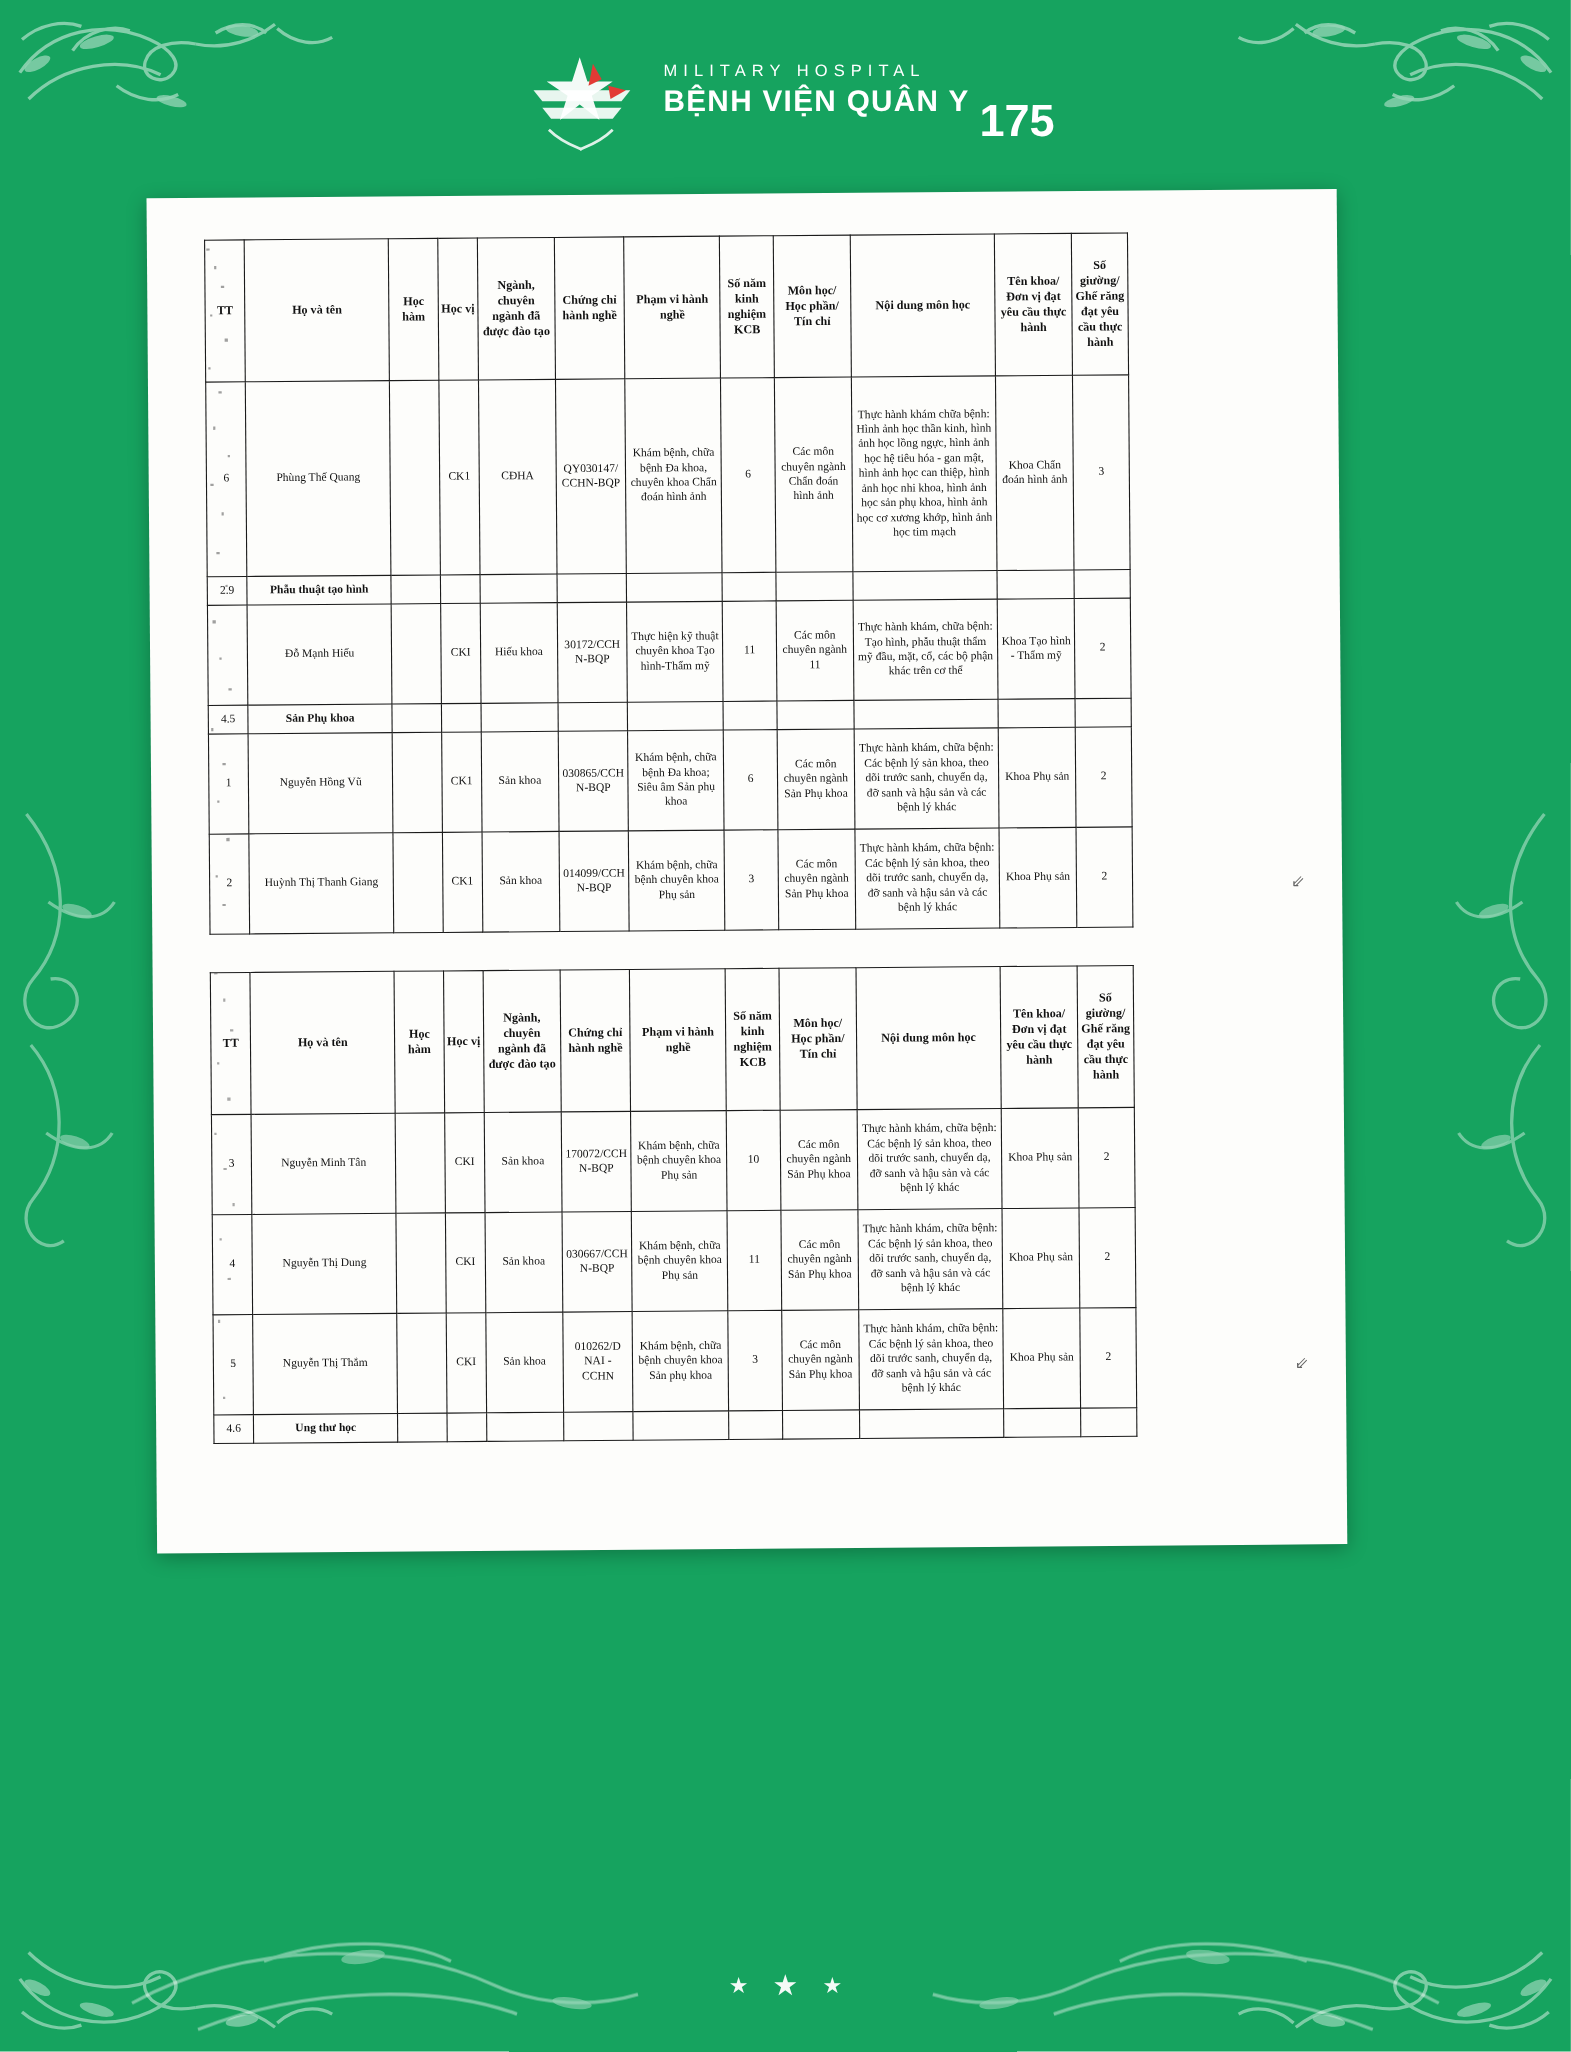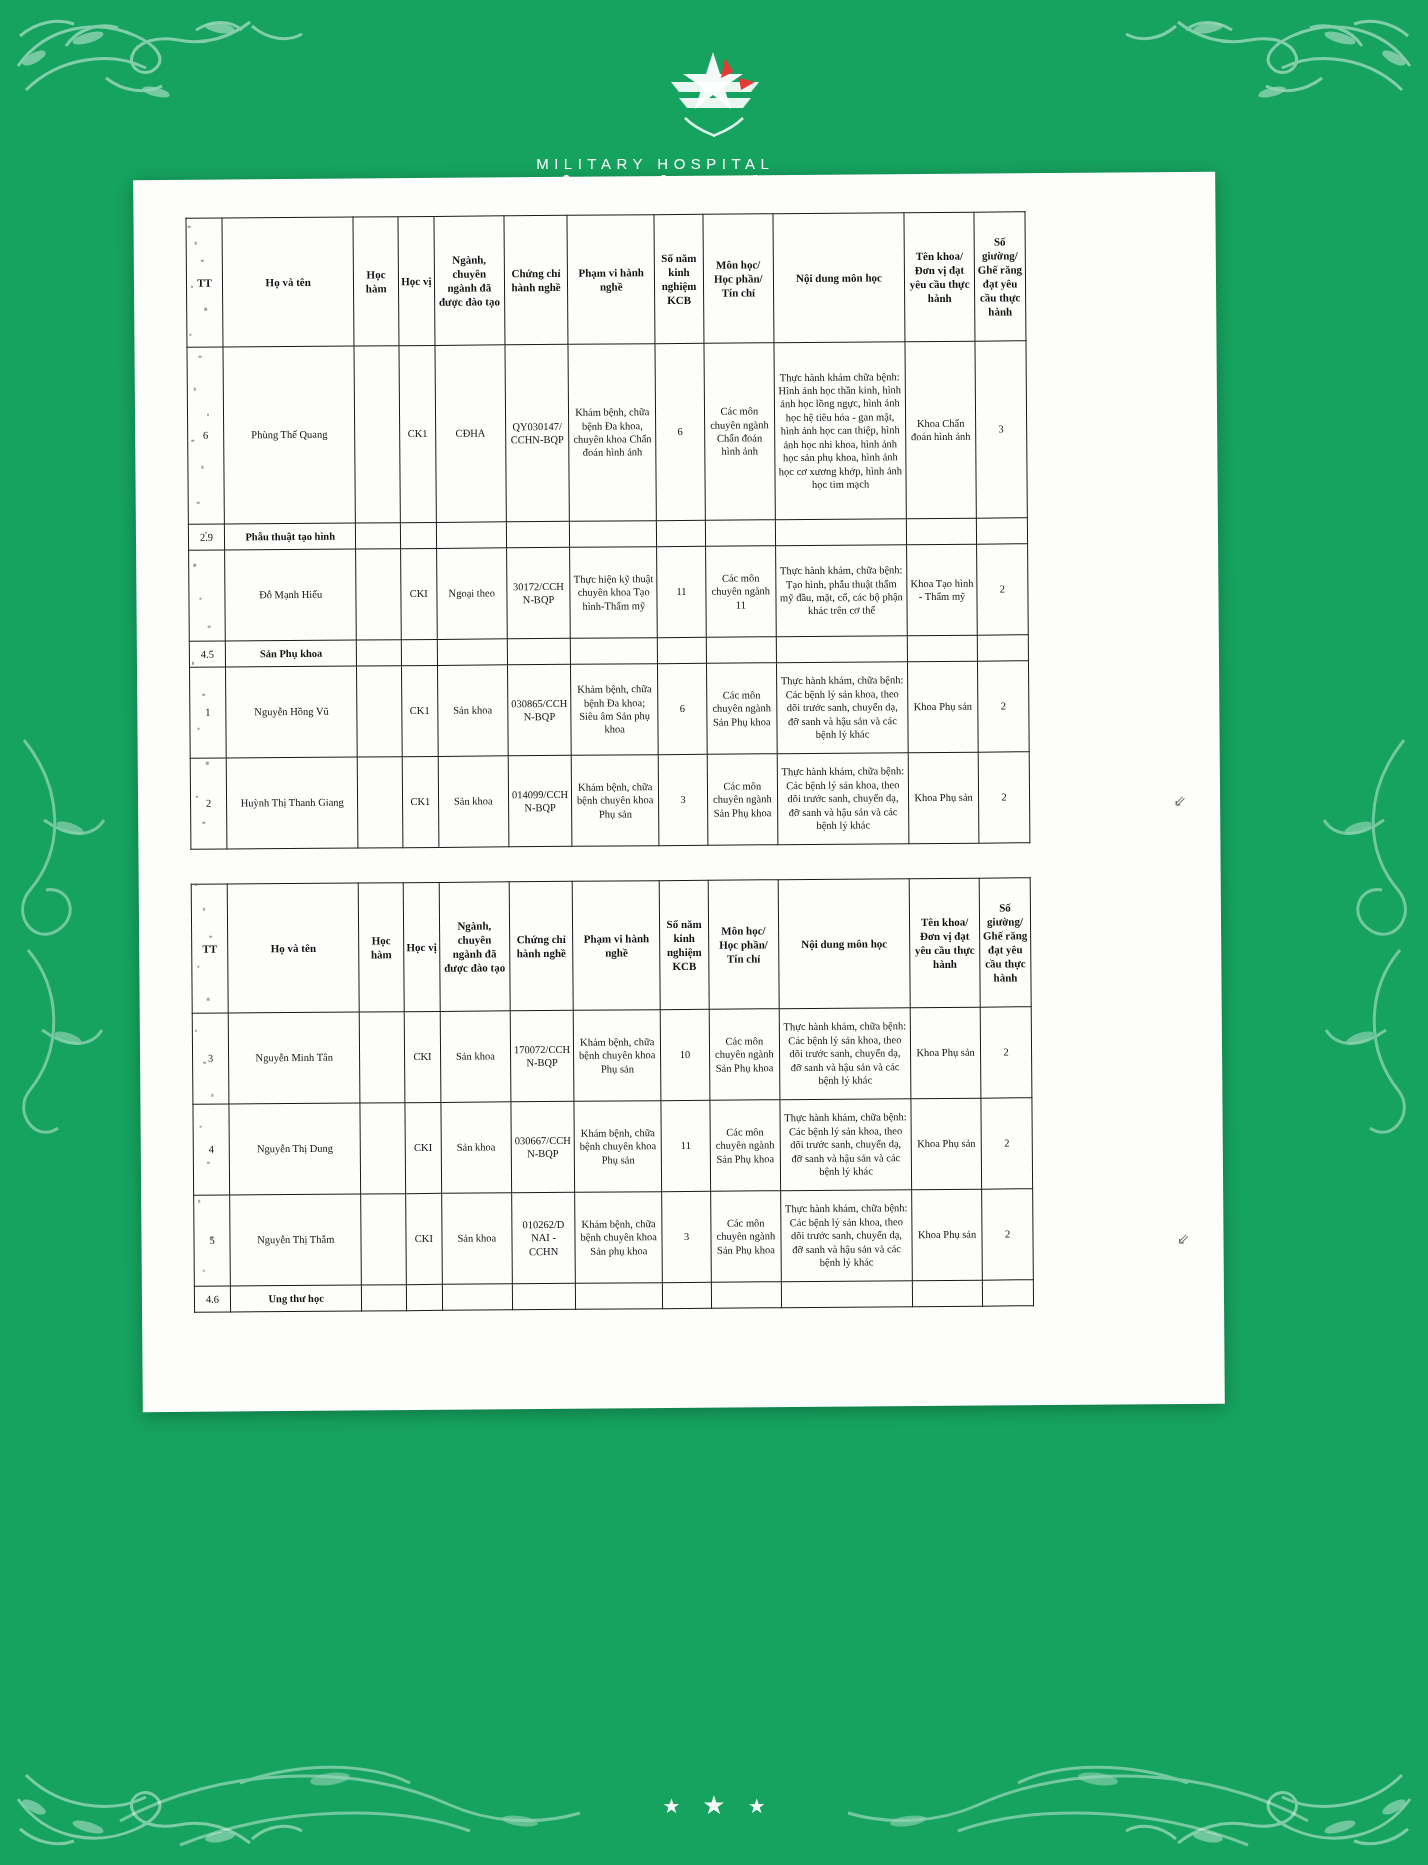--- a/index.html
+++ b/index.html
@@ -64,21 +64,20 @@
   
   .logo-row {
     position: absolute;
     top: 48px;
     left: 0;
     width: 100%;
     display: flex;
     justify-content: center;
     align-items: center;
     gap: 16px;
-    flex-direction: column;
   }
   .logo-mark {
     width: 118px;
     height: 92px;
     position: relative;
     flex: none;
   }
   .logo-text {
     color: #ffffff;
     line-height: 1;
@@ -464,21 +463,21 @@
           <td></td>
           <td></td>
           <td></td>
         </tr>
 
         <tr>
           <td class="row-med"></td>
           <td class="name">Đỗ Mạnh Hiếu</td>
           <td></td>
           <td>CKI</td>
-          <td class="small">Ngoại theo</td>
+          <td class="small">Hiếu khoa</td>
           <td>30172/CCHN-BQP</td>
           <td class="content">Thực hiện kỹ thuật chuyên khoa Tạo hình-Thẩm mỹ</td>
           <td>11</td>
           <td class="content">Các môn chuyên ngành 11</td>
           <td class="content">Thực hành khám, chữa bệnh: Tạo hình, phẫu thuật thẩm mỹ đầu, mặt, cổ, các bộ phận khác trên cơ thể</td>
           <td class="content">Khoa Tạo hình - Thẩm mỹ</td>
           <td>2</td>
         </tr>
 
         <tr class="sec-row">

